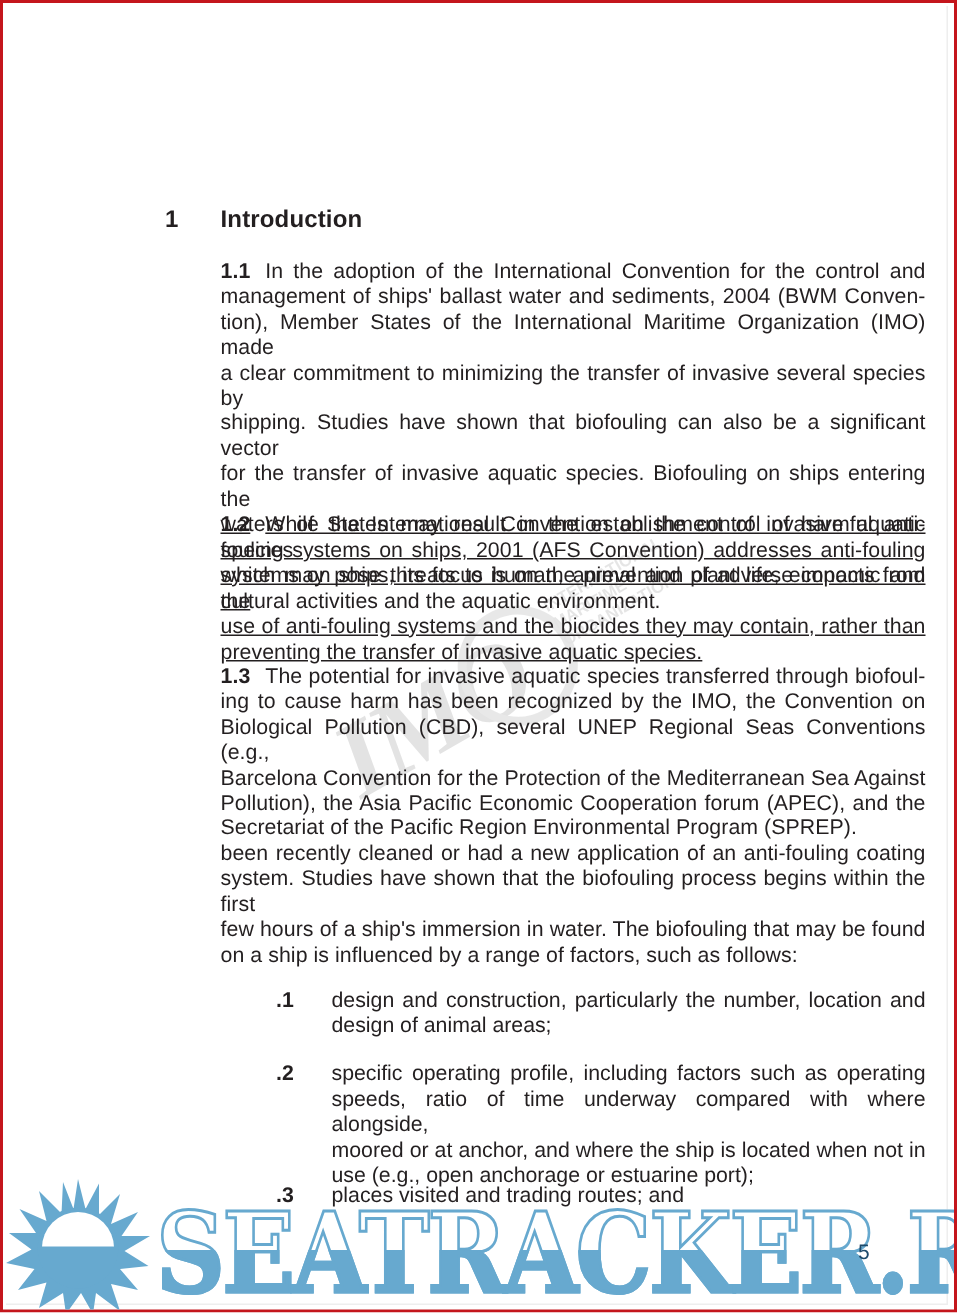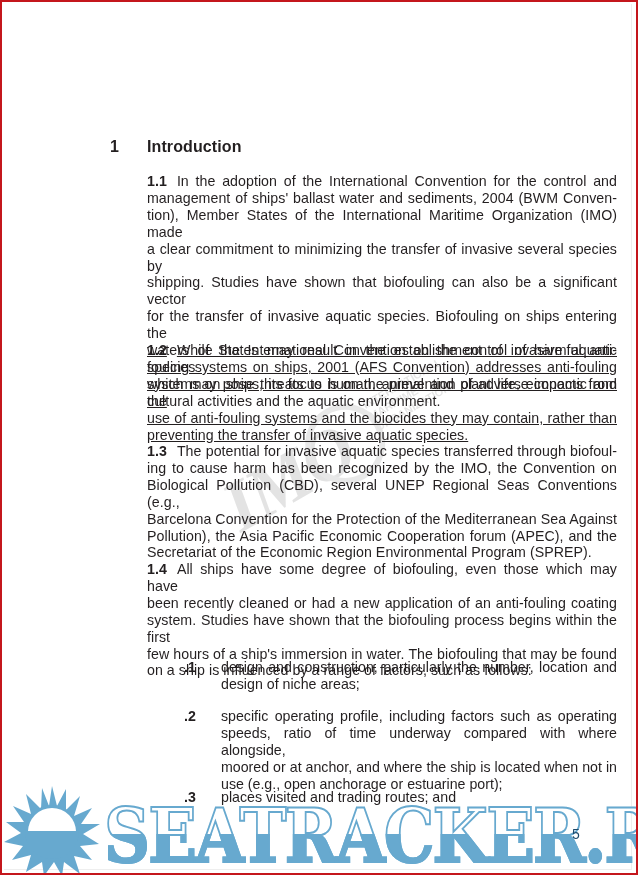--- a/index.html
+++ b/index.html
@@ -113,36 +113,35 @@
     <div style="text-align-last:justify;">use of anti-fouling systems and the biocides they may contain, rather than</div>
     <div>preventing the transfer of invasive aquatic species.</div>
   </div>
 
   <div class="para text" style="top:441px;">
     <div style="text-align-last:justify;"><span class="pnum">1.3</span><span>The potential for invasive aquatic species transferred through biofoul-</span></div>
     <div style="text-align-last:justify;">ing to cause harm has been recognized by the IMO, the Convention on</div>
     <div style="text-align-last:justify;">Biological Pollution (CBD), several UNEP Regional Seas Conventions (e.g.,</div>
     <div style="text-align-last:justify;">Barcelona Convention for the Protection of the Mediterranean Sea Against</div>
     <div style="text-align-last:justify;">Pollution), the Asia Pacific Economic Cooperation forum (APEC), and the</div>
-    <div>Secretariat of the Economic Region Environmental Program (SPREP).</div>
+    <div>Secretariat of the Pacific Region Environmental Program (SPREP).</div>
   </div>
 
   <div class="para text" style="top:559px;">
-    <div style="text-align-last:justify;"><span class="pnum">1.4</span><span>All ships have some degree of biofouling, even those which may have</span></div>
     <div style="text-align-last:justify;">been recently cleaned or had a new application of an anti-fouling coating</div>
     <div style="text-align-last:justify;">system. Studies have shown that the biofouling process begins within the first</div>
     <div style="text-align-last:justify;">few hours of a ship's immersion in water. The biofouling that may be found</div>
     <div>on a ship is influenced by a range of factors, such as follows:</div>
   </div>
 
   <div class="list-item text" style="top:657px;">
     <span class="lnum">.1</span>
     <div class="ltext">
       <div style="text-align-last:justify;">design and construction, particularly the number, location and</div>
-      <div>design of niche areas;</div>
+      <div>design of animal areas;</div>
     </div>
   </div>
 
   <div class="list-item text" style="top:706px;">
     <span class="lnum">.2</span>
     <div class="ltext">
       <div style="text-align-last:justify;">specific operating profile, including factors such as operating</div>
       <div style="text-align-last:justify;">speeds, ratio of time underway compared with where alongside,</div>
       <div style="text-align-last:justify;">moored or at anchor, and where the ship is located when not in</div>
       <div>use (e.g., open anchorage or estuarine port);</div>

